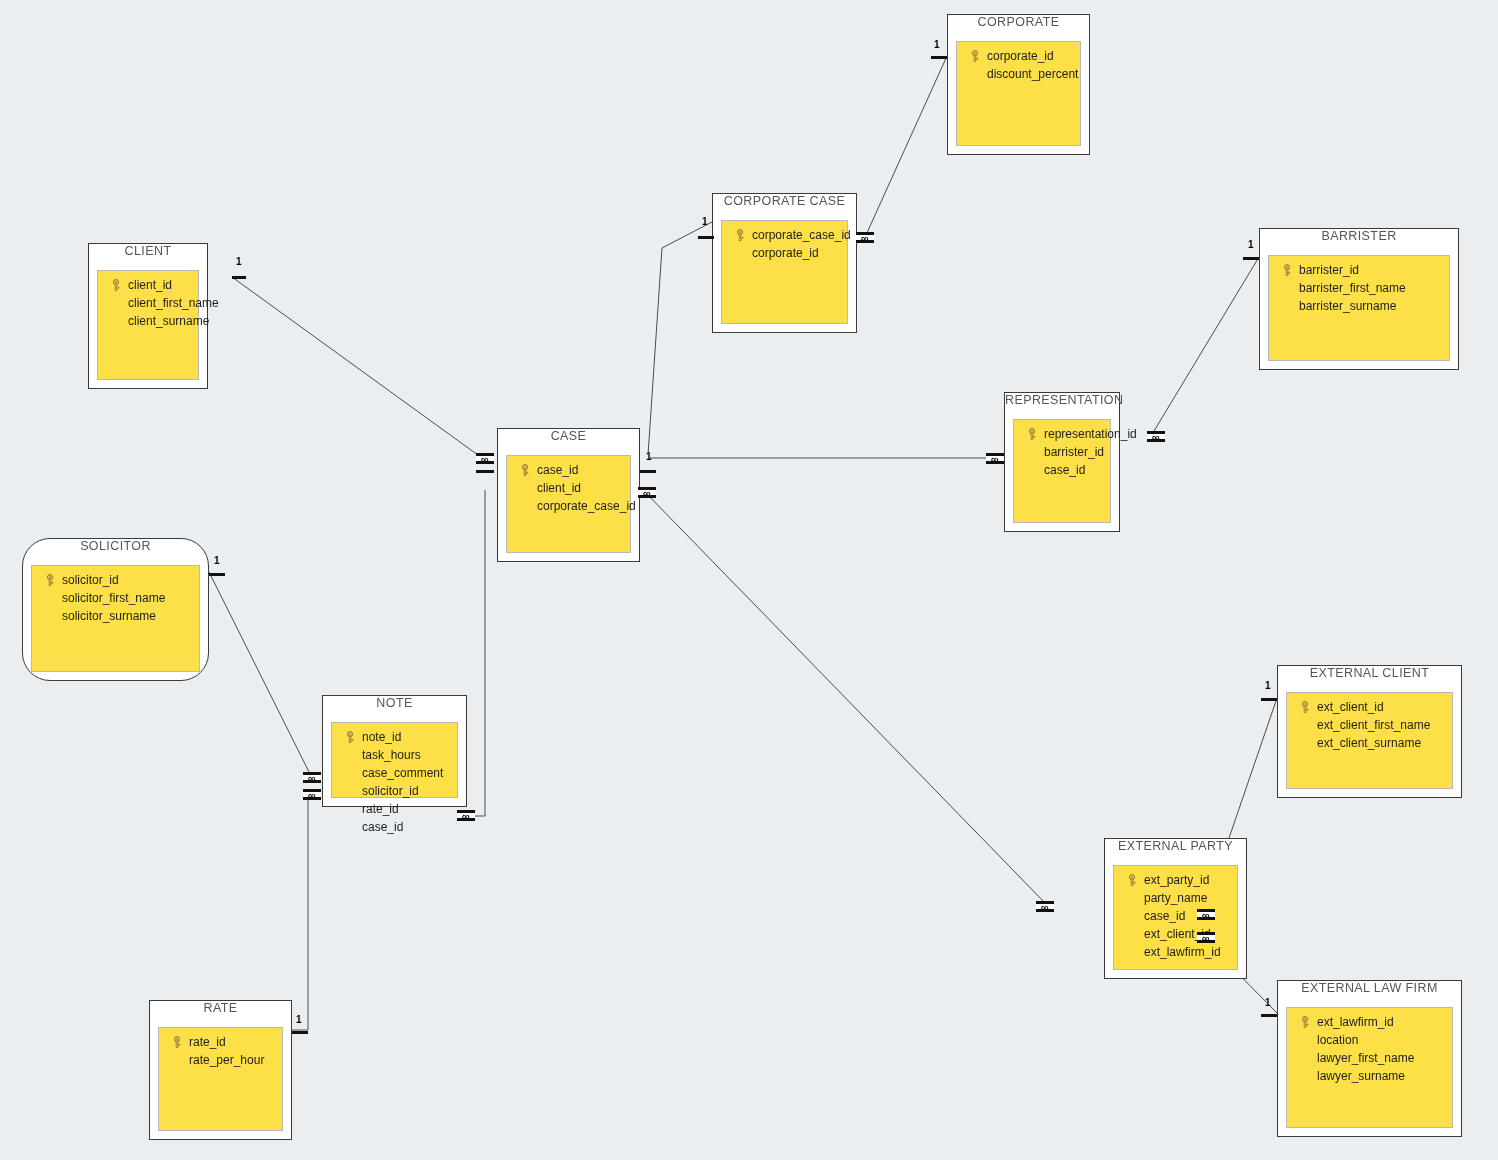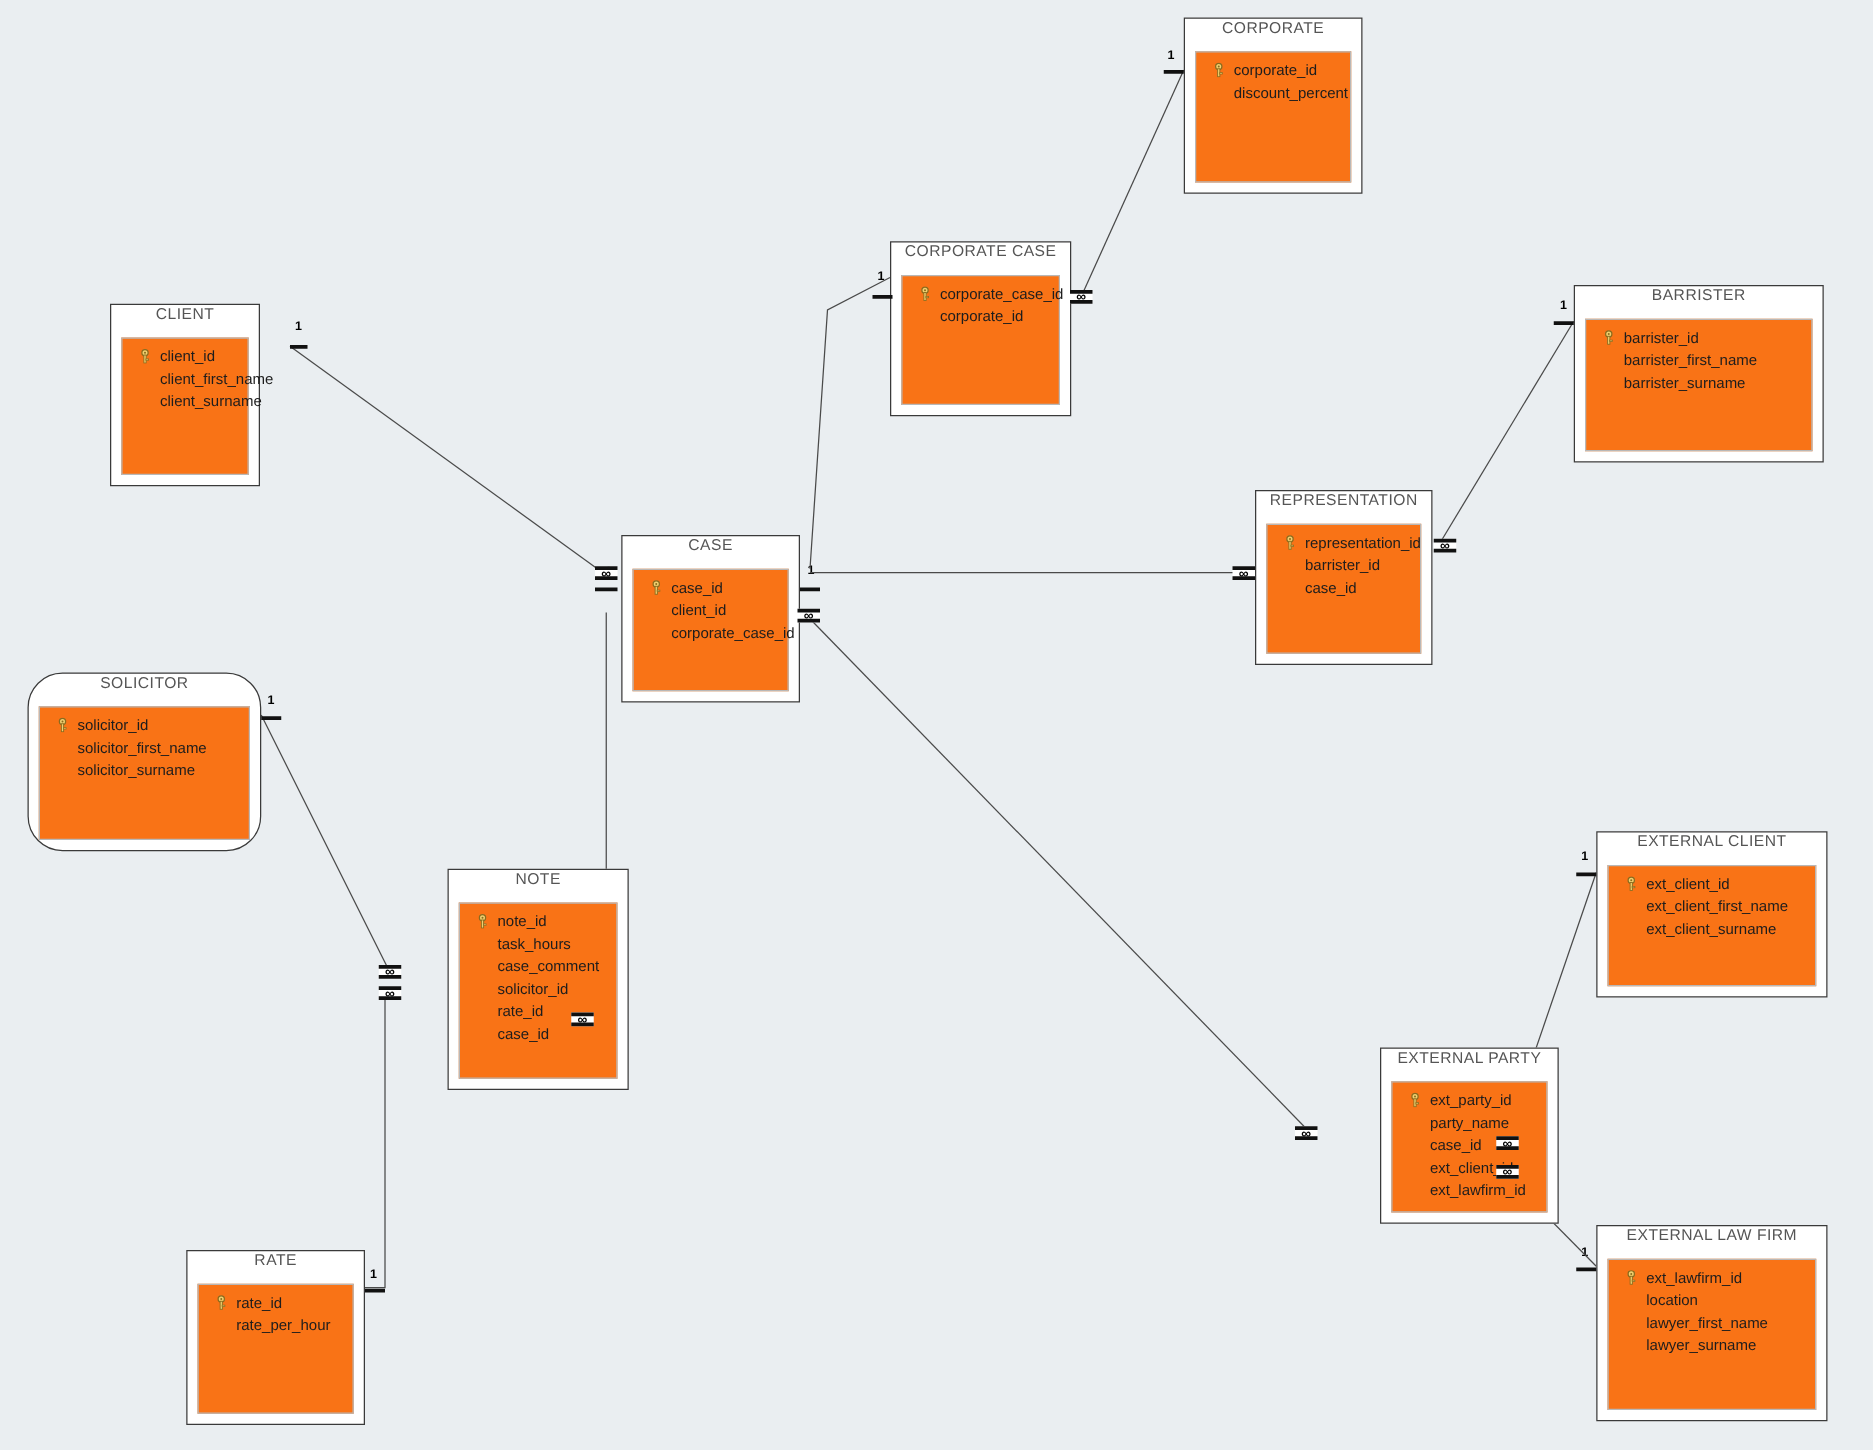--- a/index.html
+++ b/index.html
@@ -37,21 +37,21 @@
   }
   .attr-box {
     position: absolute;
     left: 8px;
     right: 8px;
     top: 26px;
     bottom: 8px;
     border: 1px solid #b8b8b8;
     box-sizing: border-box;
     padding: 5px 4px 4px 4px;
-    background: #f97316;
+    background: #fde047;
   }
   .attr {
     position: relative;
     font-size: 12px;
     color: #1d1d1d;
     line-height: 18px;
     padding-left: 26px;
     white-space: nowrap;
   }
   .key-icon {
@@ -174,21 +174,21 @@
           <div class="attr"><svg class="key-icon" viewBox="0 0 12 12">
               <circle cx="6" cy="3.1" r="2.5" fill="#f0d070" stroke="#8a6b1e" stroke-width="1"></circle>
               <circle cx="6" cy="3.1" r="0.8" fill="#8a6b1e"></circle>
               <rect x="5.1" y="5" width="1.8" height="6.4" fill="#f0d070" stroke="#8a6b1e" stroke-width="0.7"></rect>
               <rect x="6.7" y="8.1" width="2.2" height="1.1" fill="#f0d070" stroke="#8a6b1e" stroke-width="0.6"></rect>
             </svg><span>barrister_id</span></div>
           <div class="attr"><span>barrister_first_name</span></div>
           <div class="attr"><span>barrister_surname</span></div>
         </div>
       </div>
-      <div class="entity" style="left: 1004px; top: 392px; width: 142px; height: 140px;">
+      <div class="entity" style="left: 1004px; top: 392px; width: 116px; height: 140px;">
         <div class="entity-title">REPRESENTATION</div>
         <div class="attr-box">
           <div class="attr"><svg class="key-icon" viewBox="0 0 12 12">
               <circle cx="6" cy="3.1" r="2.5" fill="#f0d070" stroke="#8a6b1e" stroke-width="1"></circle>
               <circle cx="6" cy="3.1" r="0.8" fill="#8a6b1e"></circle>
               <rect x="5.1" y="5" width="1.8" height="6.4" fill="#f0d070" stroke="#8a6b1e" stroke-width="0.7"></rect>
               <rect x="6.7" y="8.1" width="2.2" height="1.1" fill="#f0d070" stroke="#8a6b1e" stroke-width="0.6"></rect>
             </svg><span>representation_id</span></div>
           <div class="attr"><span>barrister_id</span></div>
           <div class="attr"><span>case_id</span></div>
@@ -213,21 +213,21 @@
           <div class="attr"><svg class="key-icon" viewBox="0 0 12 12">
               <circle cx="6" cy="3.1" r="2.5" fill="#f0d070" stroke="#8a6b1e" stroke-width="1"></circle>
               <circle cx="6" cy="3.1" r="0.8" fill="#8a6b1e"></circle>
               <rect x="5.1" y="5" width="1.8" height="6.4" fill="#f0d070" stroke="#8a6b1e" stroke-width="0.7"></rect>
               <rect x="6.7" y="8.1" width="2.2" height="1.1" fill="#f0d070" stroke="#8a6b1e" stroke-width="0.6"></rect>
             </svg><span>solicitor_id</span></div>
           <div class="attr"><span>solicitor_first_name</span></div>
           <div class="attr"><span>solicitor_surname</span></div>
         </div>
       </div>
-      <div class="entity" style="left: 322px; top: 695px; width: 145px; height: 177px; margin-left: 36px;">
+      <div class="entity" style="left: 322px; top: 695px; width: 145px; height: 112px;">
         <div class="entity-title">NOTE</div>
         <div class="attr-box">
           <div class="attr"><svg class="key-icon" viewBox="0 0 12 12">
               <circle cx="6" cy="3.1" r="2.5" fill="#f0d070" stroke="#8a6b1e" stroke-width="1"></circle>
               <circle cx="6" cy="3.1" r="0.8" fill="#8a6b1e"></circle>
               <rect x="5.1" y="5" width="1.8" height="6.4" fill="#f0d070" stroke="#8a6b1e" stroke-width="0.7"></rect>
               <rect x="6.7" y="8.1" width="2.2" height="1.1" fill="#f0d070" stroke="#8a6b1e" stroke-width="0.6"></rect>
             </svg><span>note_id</span></div>
           <div class="attr"><span>task_hours</span></div>
           <div class="attr"><span>case_comment</span></div>

